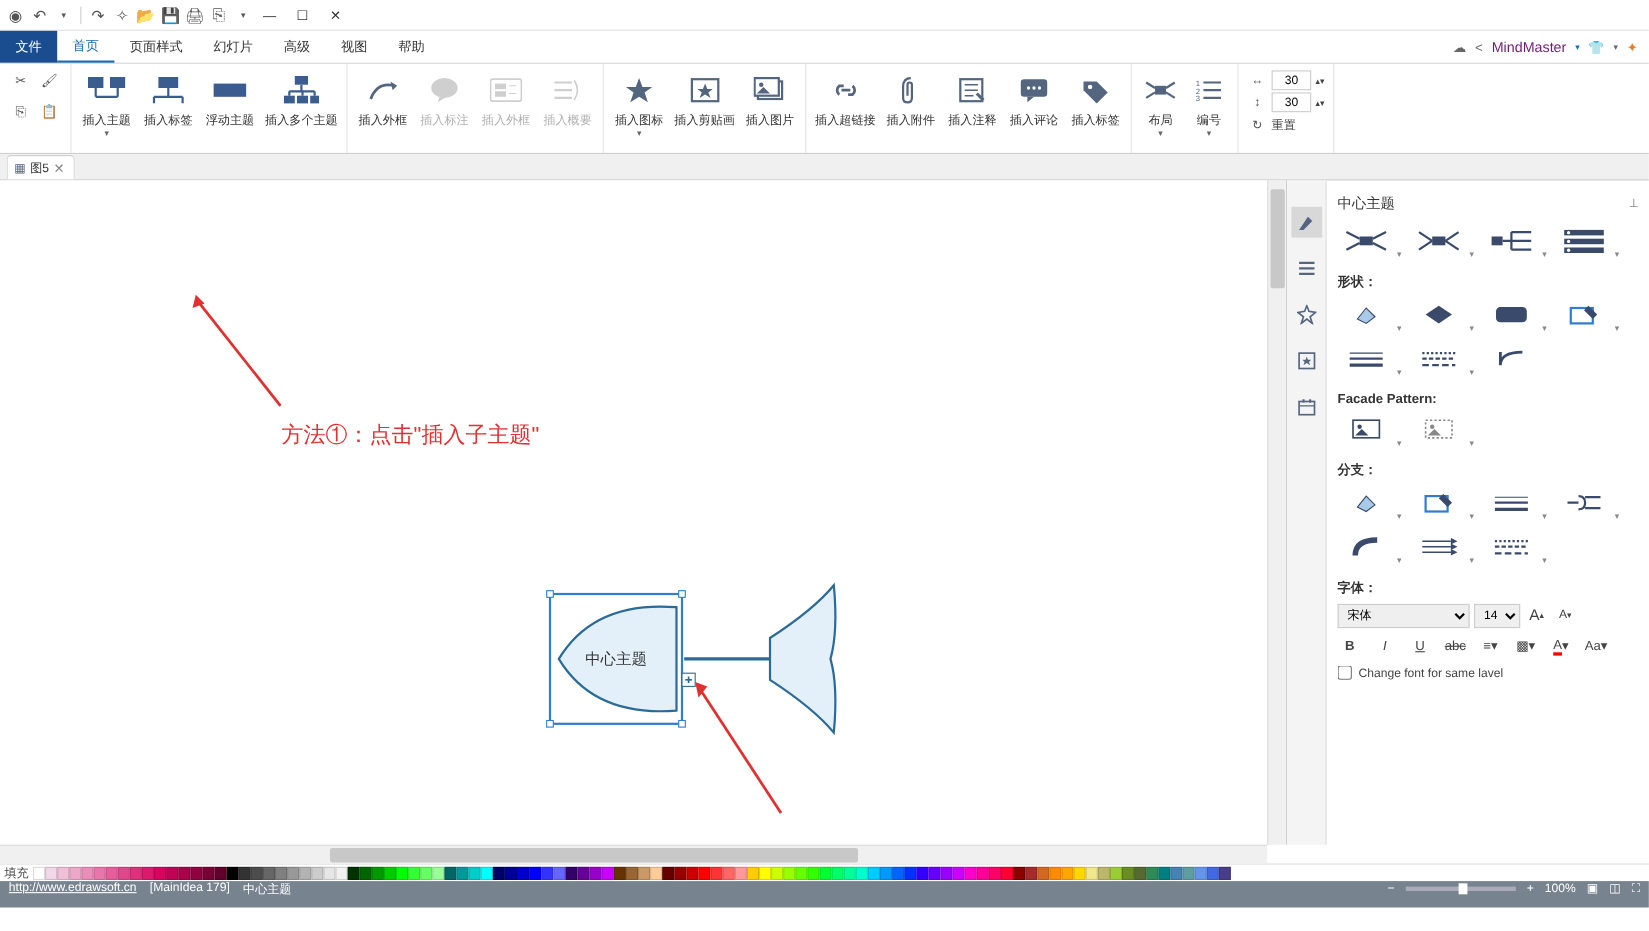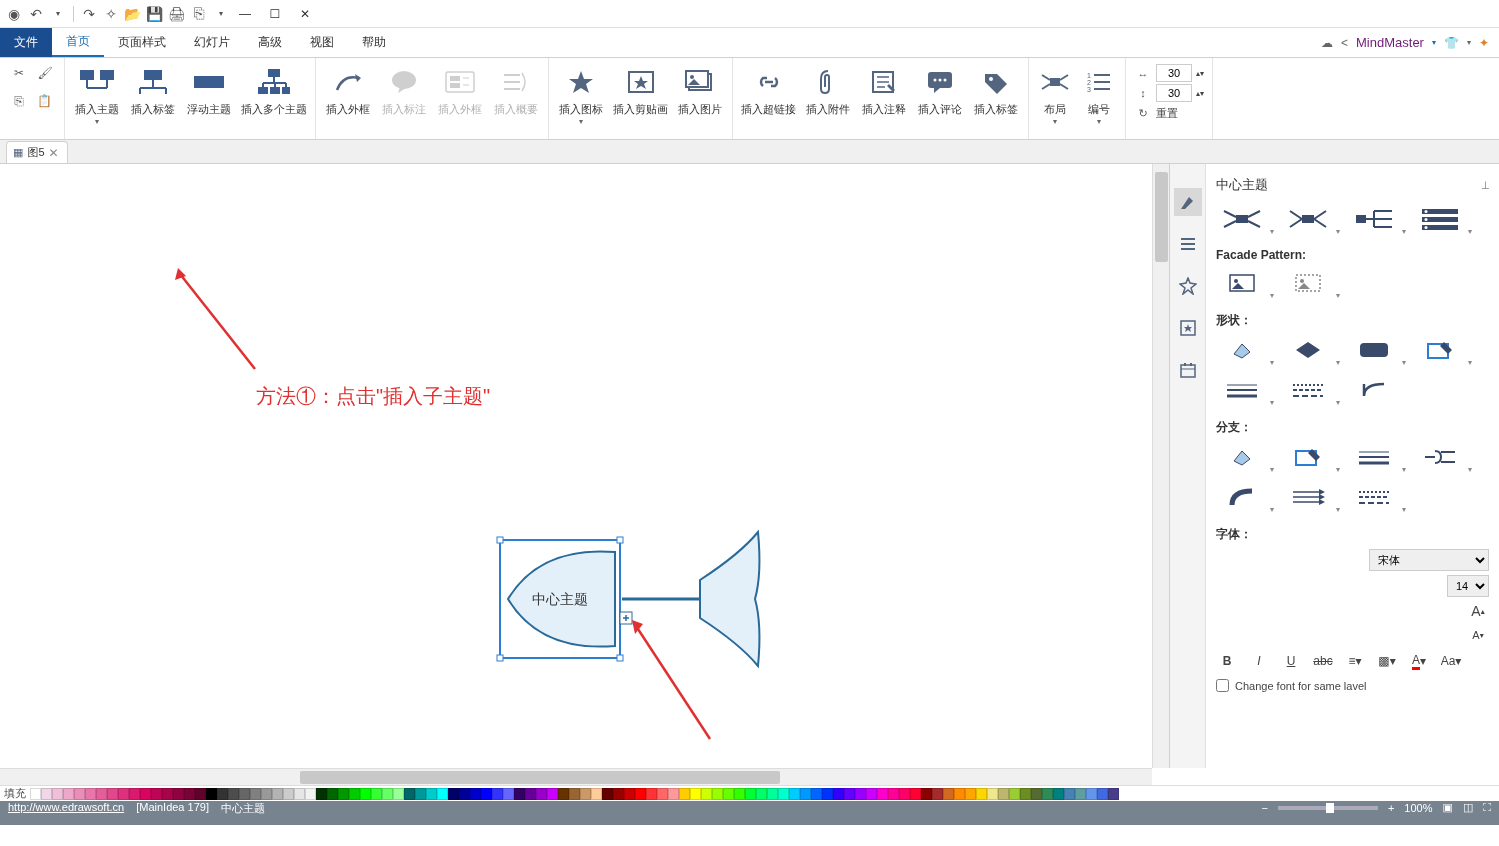--- a/index.html
+++ b/index.html
@@ -49,21 +49,21 @@
 .rp-tab.active { background: #d8d8d8; }
 .rp-body { flex: 1; padding: 8px 10px; overflow-y: auto; }
 .rp-title { font-size: 13px; padding: 4px 0 10px; display: flex; justify-content: space-between; align-items: center; }
 .rp-pin { color: #888; font-size: 11px; }
 .rp-section { margin-bottom: 14px; }
 .rp-sec-title { font-size: 12px; font-weight: bold; color: #333; margin-bottom: 6px; }
 .rp-grid { display: flex; flex-wrap: wrap; gap: 10px 14px; }
 .rp-item { width: 52px; height: 30px; display: flex; align-items: center; justify-content: center; cursor: pointer; position: relative; }
 .rp-item svg { display: block; }
 .rp-item.dd::after { content: "▾"; position: absolute; right: -6px; bottom: -2px; font-size: 8px; color: #888; }
-.font-row { display: flex; align-items: flex-end; gap: 4px; margin-bottom: 6px; flex-direction: column; }
+.font-row { display: flex; align-items: flex-start; gap: 4px; margin-bottom: 6px; }
 .font-sel { border: 1px solid #ccc; height: 22px; font-size: 11px; padding: 0 4px; }
 .font-btns { display: flex; gap: 10px; }
 .fbtn { width: 22px; height: 20px; display: flex; align-items: center; justify-content: center; font-size: 12px; cursor: pointer; color: #444; }
 .chk-row { display: flex; align-items: center; gap: 6px; font-size: 11px; color: #444; margin-top: 8px; }
 
 .hscroll-row { height: 17px; background: #f0f0f0; border-top: 1px solid #ddd; position: relative; }
 .hscroll-thumb { position: absolute; top: 2px; left: 300px; width: 480px; height: 13px; background: #c8c8c8; border-radius: 2px; }
 
 .color-bar { height: 16px; display: flex; align-items: center; border-top: 1px solid #ddd; background: #fff; }
 .cb-label { font-size: 11px; padding: 0 4px; color: #444; }
@@ -484,40 +484,20 @@
                 <rect x="4" y="18" width="36" height="5" fill="#3a4a6a"></rect>
                 <circle cx="8" cy="4.5" r="1.5" fill="#fff"></circle>
                 <circle cx="8" cy="12.5" r="1.5" fill="#fff"></circle>
                 <circle cx="8" cy="20.5" r="1.5" fill="#fff"></circle>
               </svg>
             </div>
         </div>
       </div>
 
       <div class="rp-section">
-        <div class="rp-sec-title">Facade Pattern:</div>
-        <div class="rp-grid">
-          <div class="rp-item dd">
-              <svg width="28" height="20">
-                <rect x="2" y="2" width="24" height="16" stroke="#3a4a6a" fill="none" stroke-width="1.5"></rect>
-                <circle cx="8" cy="8" r="2" fill="#3a4a6a"></circle>
-                <path d="M4 16 L10 10 L16 16 Z" fill="#3a4a6a"></path>
-              </svg>
-            </div>
-          <div class="rp-item dd">
-              <svg width="28" height="20">
-                <rect x="2" y="2" width="24" height="16" stroke="#888" fill="none" stroke-width="1.5" stroke-dasharray="2 2"></rect>
-                <circle cx="8" cy="8" r="2" fill="#888"></circle>
-                <path d="M4 16 L10 10 L16 16 Z" fill="#888"></path>
-              </svg>
-            </div>
-        </div>
-      </div>
-
-      <div class="rp-section">
         <div class="rp-sec-title">形状：</div>
         <div class="rp-grid">
           <div class="rp-item dd">
               <svg width="28" height="20">
                 <path d="M6 14 L14 4 L22 12 L14 18 Z" fill="#a8cae8" stroke="#3a4a6a"></path>
               </svg>
             </div>
           <div class="rp-item dd">
               <svg width="28" height="20">
                 <path d="M14 2 L26 10 L14 18 L2 10 Z" fill="#3a4a6a"></path>
@@ -544,20 +524,40 @@
           <div class="rp-item dd">
               <svg width="34" height="16">
                 <line x1="2" y1="3" x2="32" y2="3" stroke="#3a4a6a" stroke-width="2" stroke-dasharray="2 2"></line>
                 <line x1="2" y1="8" x2="32" y2="8" stroke="#3a4a6a" stroke-width="2" stroke-dasharray="4 2"></line>
                 <line x1="2" y1="14" x2="32" y2="14" stroke="#3a4a6a" stroke-width="2" stroke-dasharray="6 3"></line>
               </svg>
             </div>
           <div class="rp-item">
               <svg width="28" height="20">
                 <path d="M4 4 L4 16 Q4 4 24 4" stroke="#3a4a6a" stroke-width="2.5" fill="none"></path>
+              </svg>
+            </div>
+        </div>
+      </div>
+
+      <div class="rp-section">
+        <div class="rp-sec-title">Facade Pattern:</div>
+        <div class="rp-grid">
+          <div class="rp-item dd">
+              <svg width="28" height="20">
+                <rect x="2" y="2" width="24" height="16" stroke="#3a4a6a" fill="none" stroke-width="1.5"></rect>
+                <circle cx="8" cy="8" r="2" fill="#3a4a6a"></circle>
+                <path d="M4 16 L10 10 L16 16 Z" fill="#3a4a6a"></path>
+              </svg>
+            </div>
+          <div class="rp-item dd">
+              <svg width="28" height="20">
+                <rect x="2" y="2" width="24" height="16" stroke="#888" fill="none" stroke-width="1.5" stroke-dasharray="2 2"></rect>
+                <circle cx="8" cy="8" r="2" fill="#888"></circle>
+                <path d="M4 16 L10 10 L16 16 Z" fill="#888"></path>
               </svg>
             </div>
         </div>
       </div>
 
       <div class="rp-section">
         <div class="rp-sec-title">分支：</div>
         <div class="rp-grid">
           <div class="rp-item dd">
               <svg width="28" height="20">

